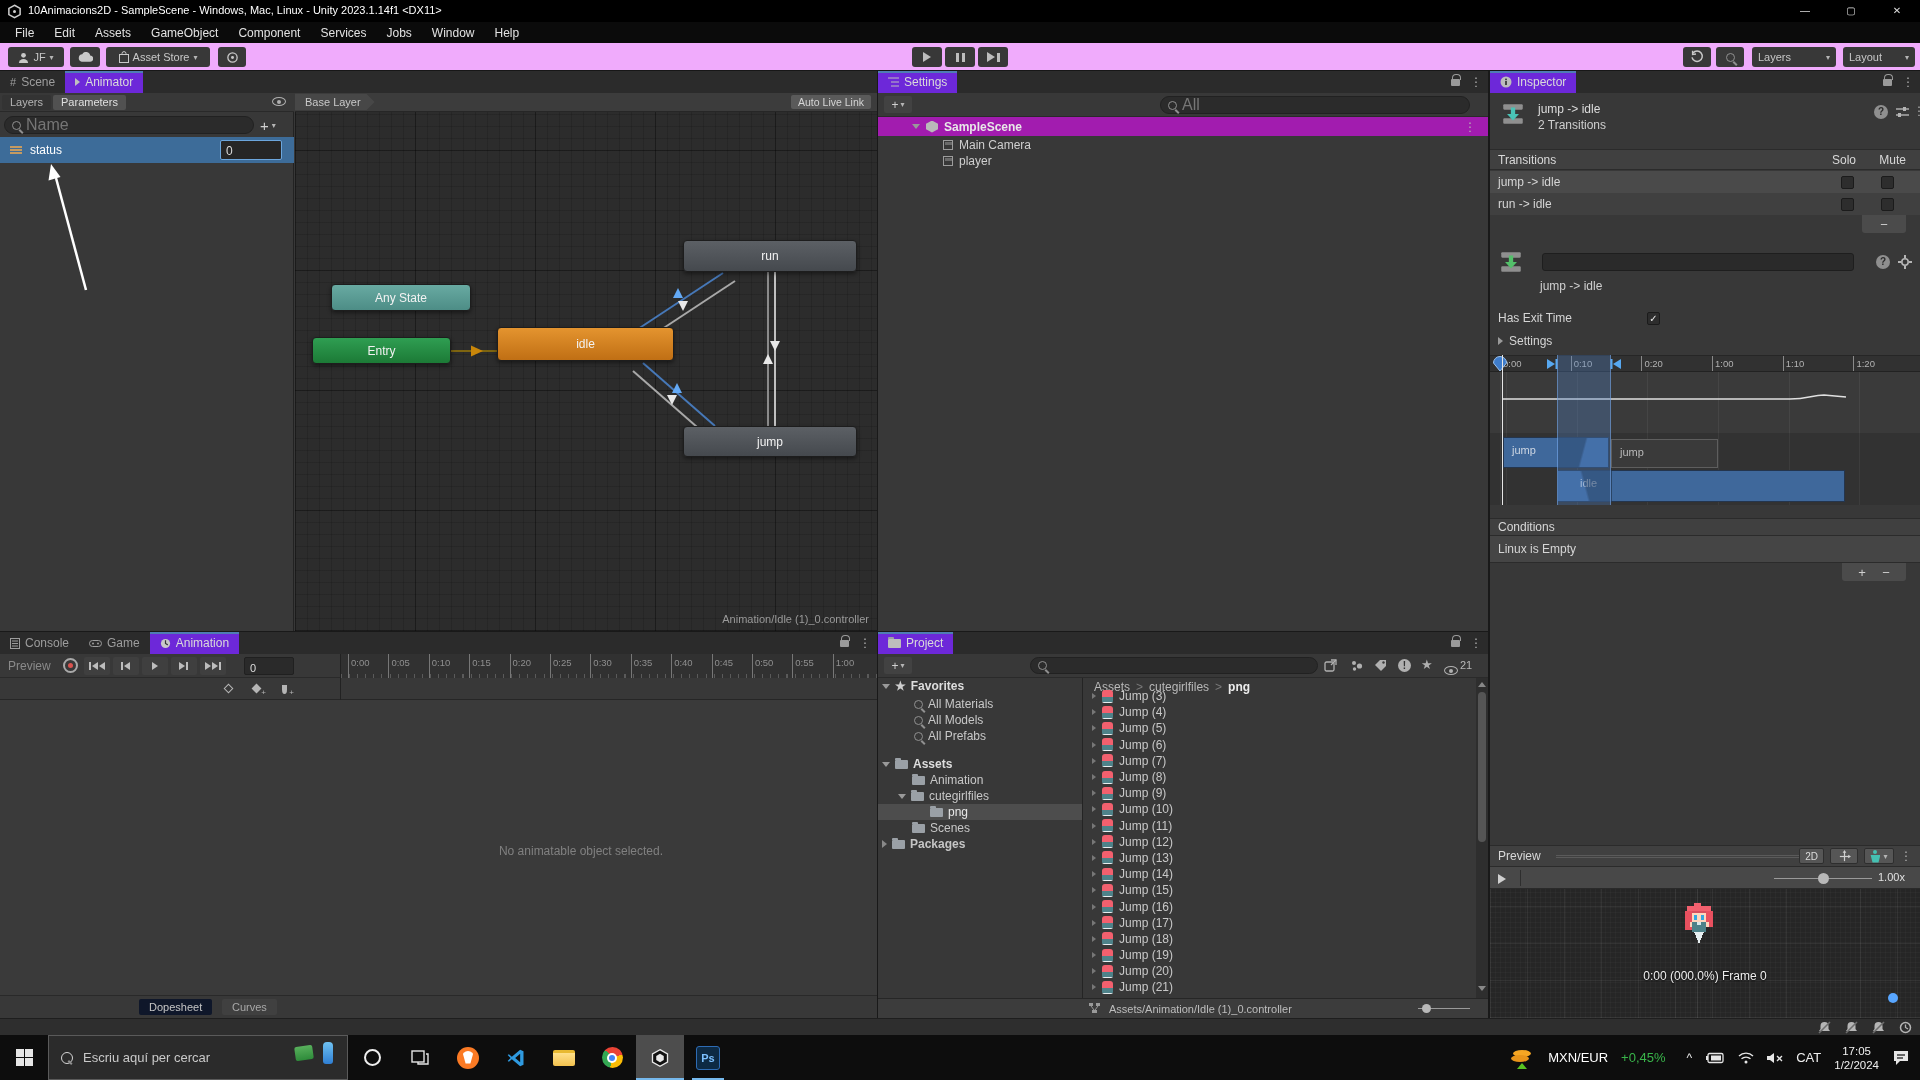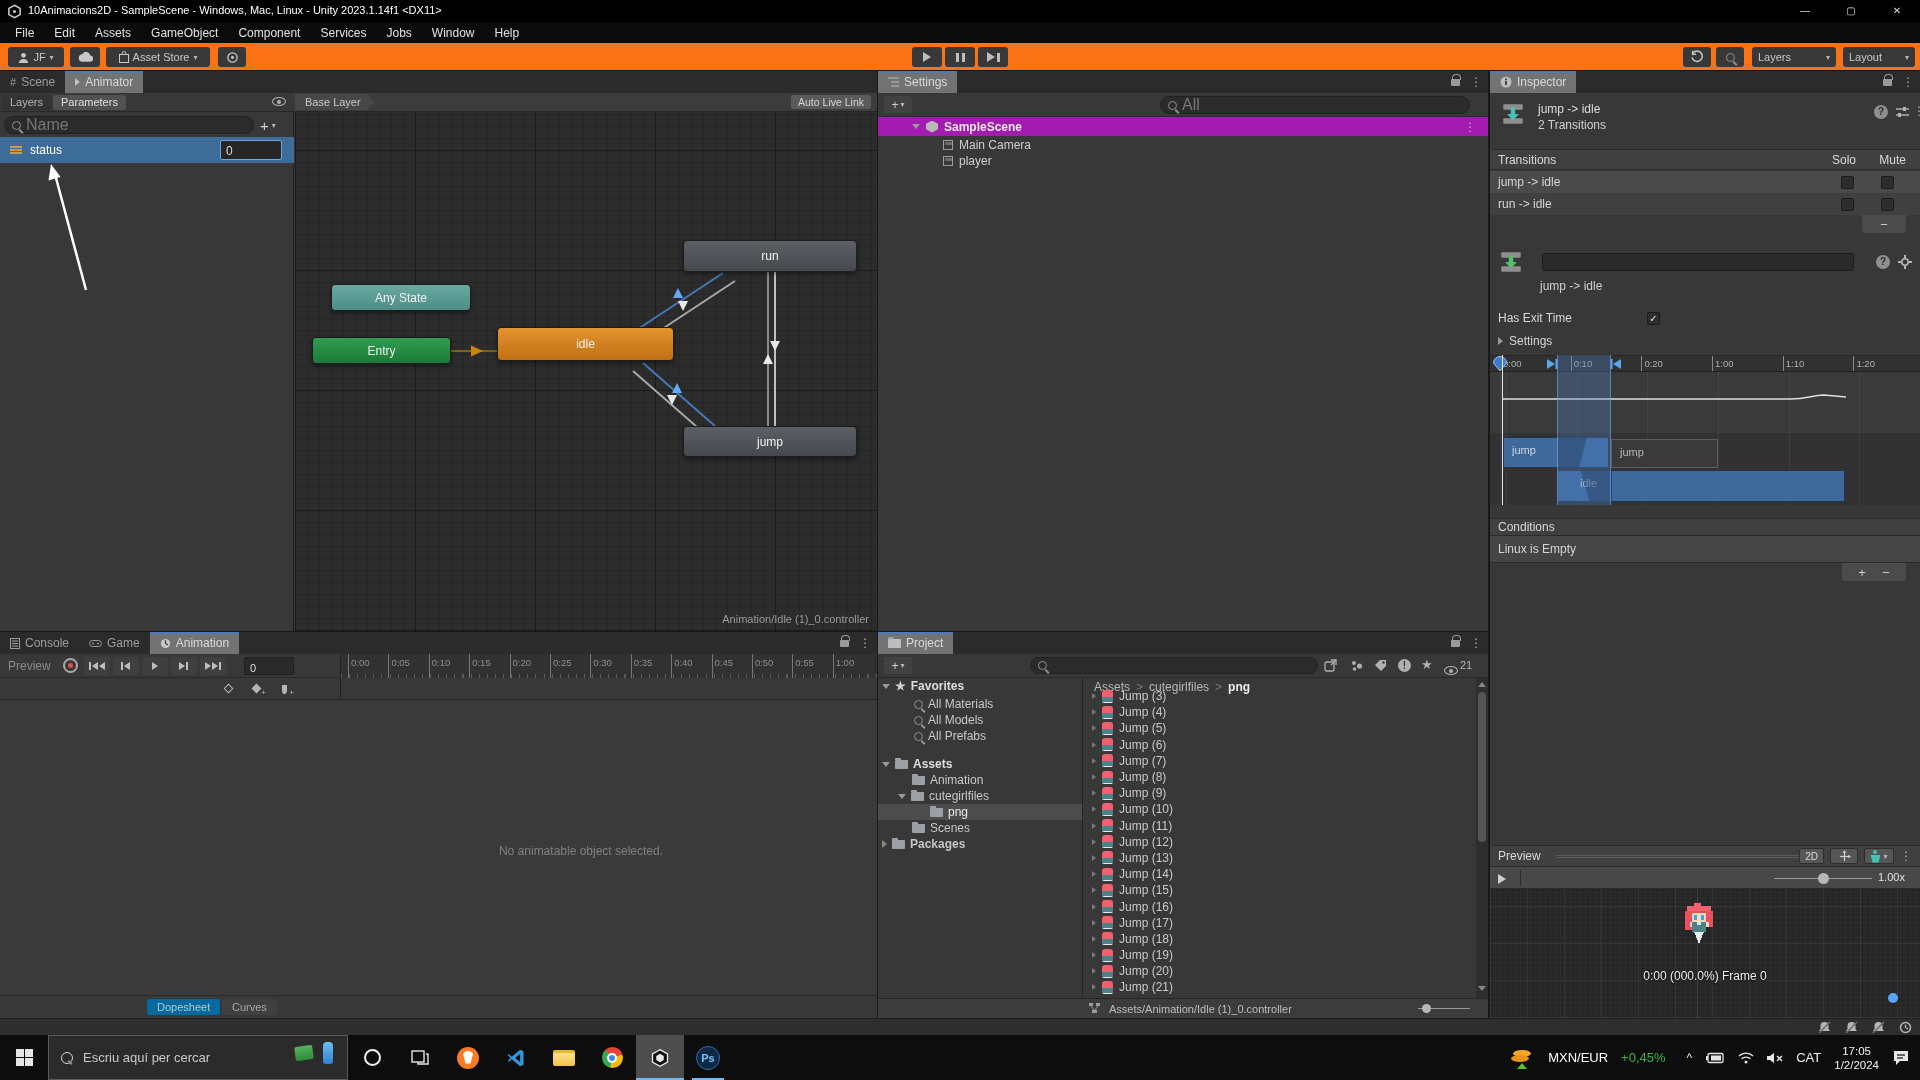--- a/index.html
+++ b/index.html
@@ -7,21 +7,21 @@
   #screen { position:relative; width:1920px; height:1080px; overflow:hidden; background:#191919; }
   .abs { position:absolute; }
   .txt { color:#cfcfcf; font-size:12px; white-space:nowrap; }
 
   
   #titlebar { left:0; top:0; width:1920px; height:22px; background:#000; }
   #titlebar .title { position:absolute; left:28px; top:4px; color:#fff; font-size:11px; }
   .winbtn { position:absolute; top:0; width:46px; height:22px; color:#ddd; font-size:10px; text-align:center; line-height:22px; }
   #menubar { left:0; top:22px; width:1920px; height:21px; background:#0b0b0b; display:flex; align-items:center; padding-left:6px; gap:2px; position:absolute; }
   .menu-item { color:#e2e2e2; font-size:12px; padding:2px 9px; }
-  #toolbar { left:0; top:43px; width:1920px; height:28px; background:#f97316; border-bottom:1px solid #171717; position:absolute; }
+  #toolbar { left:0; top:43px; width:1920px; height:28px; background:#f0abfc; border-bottom:1px solid #171717; position:absolute; }
   .tbtn { position:absolute; top:4px; height:20px; background:#383838; border-radius:3px; color:#c8c8c8; font-size:11px; display:flex; align-items:center; justify-content:center; gap:4px; padding:0 6px; }
   .caret { font-size:8px; color:#b5b5b5; }
 
   
   .mag { position:relative; width:9px; height:9px; border:1.5px solid #909090; border-radius:50%; display:inline-block; flex:none; }
   .mag::after { content:""; position:absolute; left:7px; top:7px; width:5px; height:1.5px; background:#909090; transform:rotate(45deg); transform-origin:0 0; }
   .lockico { position:relative; width:9px; height:7px; background:#9a9a9a; display:inline-block; border-radius:1px; }
   .lockico::before { content:""; position:absolute; left:1px; top:-5px; width:7px; height:5px; border:1.5px solid #9a9a9a; border-bottom:none; border-radius:4px 4px 0 0; }
   .kebab { color:#b5b5b5; font-size:12px; }
   .eye { position:relative; width:14px; height:9px; border:1px solid #b0b0b0; border-radius:50%; display:inline-block; }
@@ -33,21 +33,21 @@
   .sprite-ico { width:11px; height:13px; border-radius:3px 3px 2px 2px; background:linear-gradient(#f2606e 0 55%, #4e8289 55% 90%, #e8eef0 90%); display:inline-block; flex:none; }
   .pbar { width:3px; height:9px; background:#bdbdbd; display:inline-block; }
   .ptri { width:0; height:0; border-left:8px solid #bdbdbd; border-top:5px solid transparent; border-bottom:5px solid transparent; display:inline-block; }
   .ptri.l { border-left:none; border-right:8px solid #bdbdbd; }
   .checkbox { width:13px; height:13px; background:#2d2d2d; border:1px solid #1b1b1b; border-radius:2px; color:#e8e8e8; font-size:10px; text-align:center; line-height:12px; }
 
   
   .panel { position:absolute; background:#383838; }
   .tabbar { position:absolute; left:0; top:0; right:0; height:22px; background:#2b2b2b; display:flex; }
   .tab { height:22px; padding:0 10px; display:flex; align-items:center; gap:5px; color:#9d9d9d; font-size:12px; background:#2b2b2b; }
-  .tab.active { background:#737373; color:#dadada; box-shadow:inset 0 2px 0 #4f7cb4; }
+  .tab.active { background:#6d28d9; color:#dadada; box-shadow:inset 0 2px 0 #4f7cb4; }
   .tab-right { position:absolute; right:6px; top:4px; display:flex; gap:10px; align-items:center; }
 
   
   #animwin { left:0; top:71px; width:877px; height:560px; }
   #anim-left { position:absolute; left:0; top:22px; width:294px; height:538px; background:#383838; border-right:1px solid #222; }
   #lp-bar { position:absolute; left:0; top:0; width:294px; height:19px; background:#383838; border-bottom:1px solid #292929; display:flex; align-items:center; gap:2px; padding:0 2px; }
   .seg { height:15px; padding:0 8px; font-size:11px; color:#b5b5b5; background:#333; border-radius:2px; line-height:15px; }
   .seg.sel { background:#515151; color:#e0e0e0; }
   .search { background:#2b2b2b; border:1px solid #212121; border-radius:9px; display:flex; align-items:center; gap:5px; padding:0 7px; }
   .search input { background:transparent; border:none; outline:none; color:#cfcfcf; font-size:16px; width:100%; }
@@ -649,21 +649,21 @@
       <span class="keyico" style="left:278px">
           <span class="dia" style="border-radius:0 0 50% 50%;transform:none;left:4px;width:5px;height:9px"></span>
           <span class="pl">+</span>
         </span>
       <span class="abs" style="left:340px;top:0;width:1px;height:22px;background:#222"></span>
     </div>
     <div id="at-content">
       <span class="abs" style="left:441px;top:144px;width:280px;text-align:center;color:#808080;font-size:12px">No animatable object selected.</span>
     </div>
     <div id="at-bottom">
-      <span class="footbtn" style="left:147px;background:#0369a1">Dopesheet</span>
+      <span class="footbtn" style="left:139px;background:#0f172a">Dopesheet</span>
       <span class="footbtn" style="left:222px;background:#404040;color:#a8a8a8">Curves</span>
     </div>
   </div>
 
   <div id="project" class="panel">
     <div class="tabbar">
       <div class="tab active">
         <span class="folder" style="background:#bdbdbd"></span>
         <span>Project</span>
       </div>
@@ -961,21 +961,21 @@
           <span style="position:absolute;left:7.5px;top:7.5px;width:6px;height:6px;border-radius:50%;background:#4285f4"></span>
         </span>
     </div>
     <div class="tk activeapp open">
       <svg width="20" height="20" viewBox="0 0 24 24">
           <path d="M12 2 L21 7 V17 L12 22 L3 17 V7 Z" fill="#111" stroke="#e8e8e8" stroke-width="1.6"></path>
           <path d="M12 7 L16.5 9.5 V14.5 L12 17 L7.5 14.5 V9.5 Z" fill="#e8e8e8"></path>
         </svg>
     </div>
     <div class="tk open">
-      <span style="width:24px;height:24px;background:#0d2a44;border:1px solid #2e6cb5;border-radius:12px;color:#7cc0ff;font-size:11px;font-weight:bold;display:flex;align-items:center;justify-content:center">Ps</span>
+      <span style="width:24px;height:24px;background:#0d2a44;border:1px solid #2e6cb5;border-radius:3px;color:#7cc0ff;font-size:11px;font-weight:bold;display:flex;align-items:center;justify-content:center">Ps</span>
     </div>
 
     <div id="tray">
       <span class="trayico" style="position:relative;width:24px;height:22px">
         <span style="position:absolute;left:2px;top:3px;width:18px;height:7px;border-radius:50%;background:#f5a623"></span>
         <span style="position:absolute;left:0px;top:8px;width:18px;height:7px;border-radius:50%;background:#e8941a"></span>
         <span style="position:absolute;left:6px;top:16px;width:0;height:0;border-bottom:6px solid #58c322;border-left:5px solid transparent;border-right:5px solid transparent"></span>
       </span>
       <span style="color:#fff;font-size:13px">MXN/EUR</span>
       <span style="color:#39b54a;font-size:13px">+0,45%</span>

